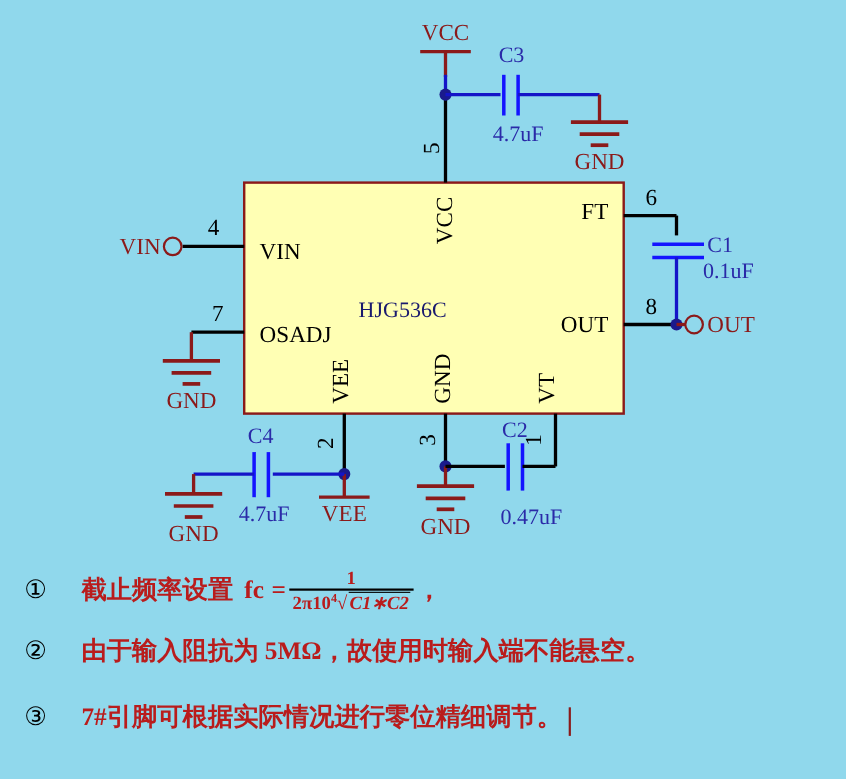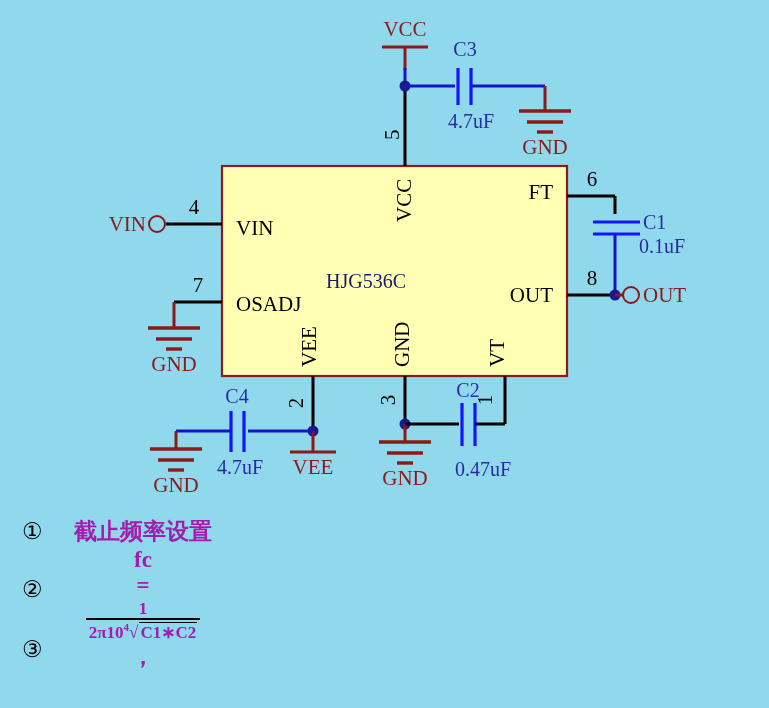--- a/index.html
+++ b/index.html
@@ -57,26 +57,25 @@
   .note-num {
     font-size: 23px;
     color: #000;
     width: 52px;
     flex: none;
     font-family: "Liberation Serif", serif;
   }
   .note-text {
     font-size: 23px;
     font-weight: bold;
-    color: #a21caf;
+    color: #b91c1c;
     font-family: "Liberation Serif", serif;
     white-space: nowrap;
     display: flex;
     align-items: center;
-    flex-direction: column;
   }
   .frac {
     display: inline-flex;
     flex-direction: column;
     align-items: center;
     vertical-align: middle;
     margin: 0 3px;
     position: relative;
     top: 1px;
   }
@@ -93,20 +92,21 @@
   .frac-den {
     font-size: 17px;
     line-height: 1.15;
     padding: 1px 3px 0 3px;
     white-space: nowrap;
   }
   .sqrt-wrap {
     border-top: 1.6px solid #000;
     padding: 0 1px;
     margin-left: 1px;
+    font-style: italic;
   }
   sup.exp { font-size: 11px; vertical-align: super; }
   .caret {
     display: inline-block;
     width: 2px;
     height: 26px;
     background: #8b1a1a;
     margin-left: 6px;
     position: relative;
     top: 4px;
@@ -240,19 +240,24 @@
         <span class="frac-num">1</span>
         <span class="frac-bar"></span>
         <span class="frac-den"><span>2π10</span><sup class="exp">4</sup>√<span class="sqrt-wrap">C1∗C2</span></span>
       </span>
       <span>，</span>
     </span>
   </div>
 
   <div class="note-row">
     <span class="note-num">②</span>
+    <span class="note-text">由于输入阻抗为 5MΩ，故使用时输入端不能悬空。</span>
   </div>
 
   <div class="note-row">
     <span class="note-num">③</span>
+    <span class="note-text">
+        <span>7#引脚可根据实际情况进行零位精细调节。</span>
+        <span class="caret"></span>
+      </span>
   </div>
 
 </div>
 
 </body></html>

